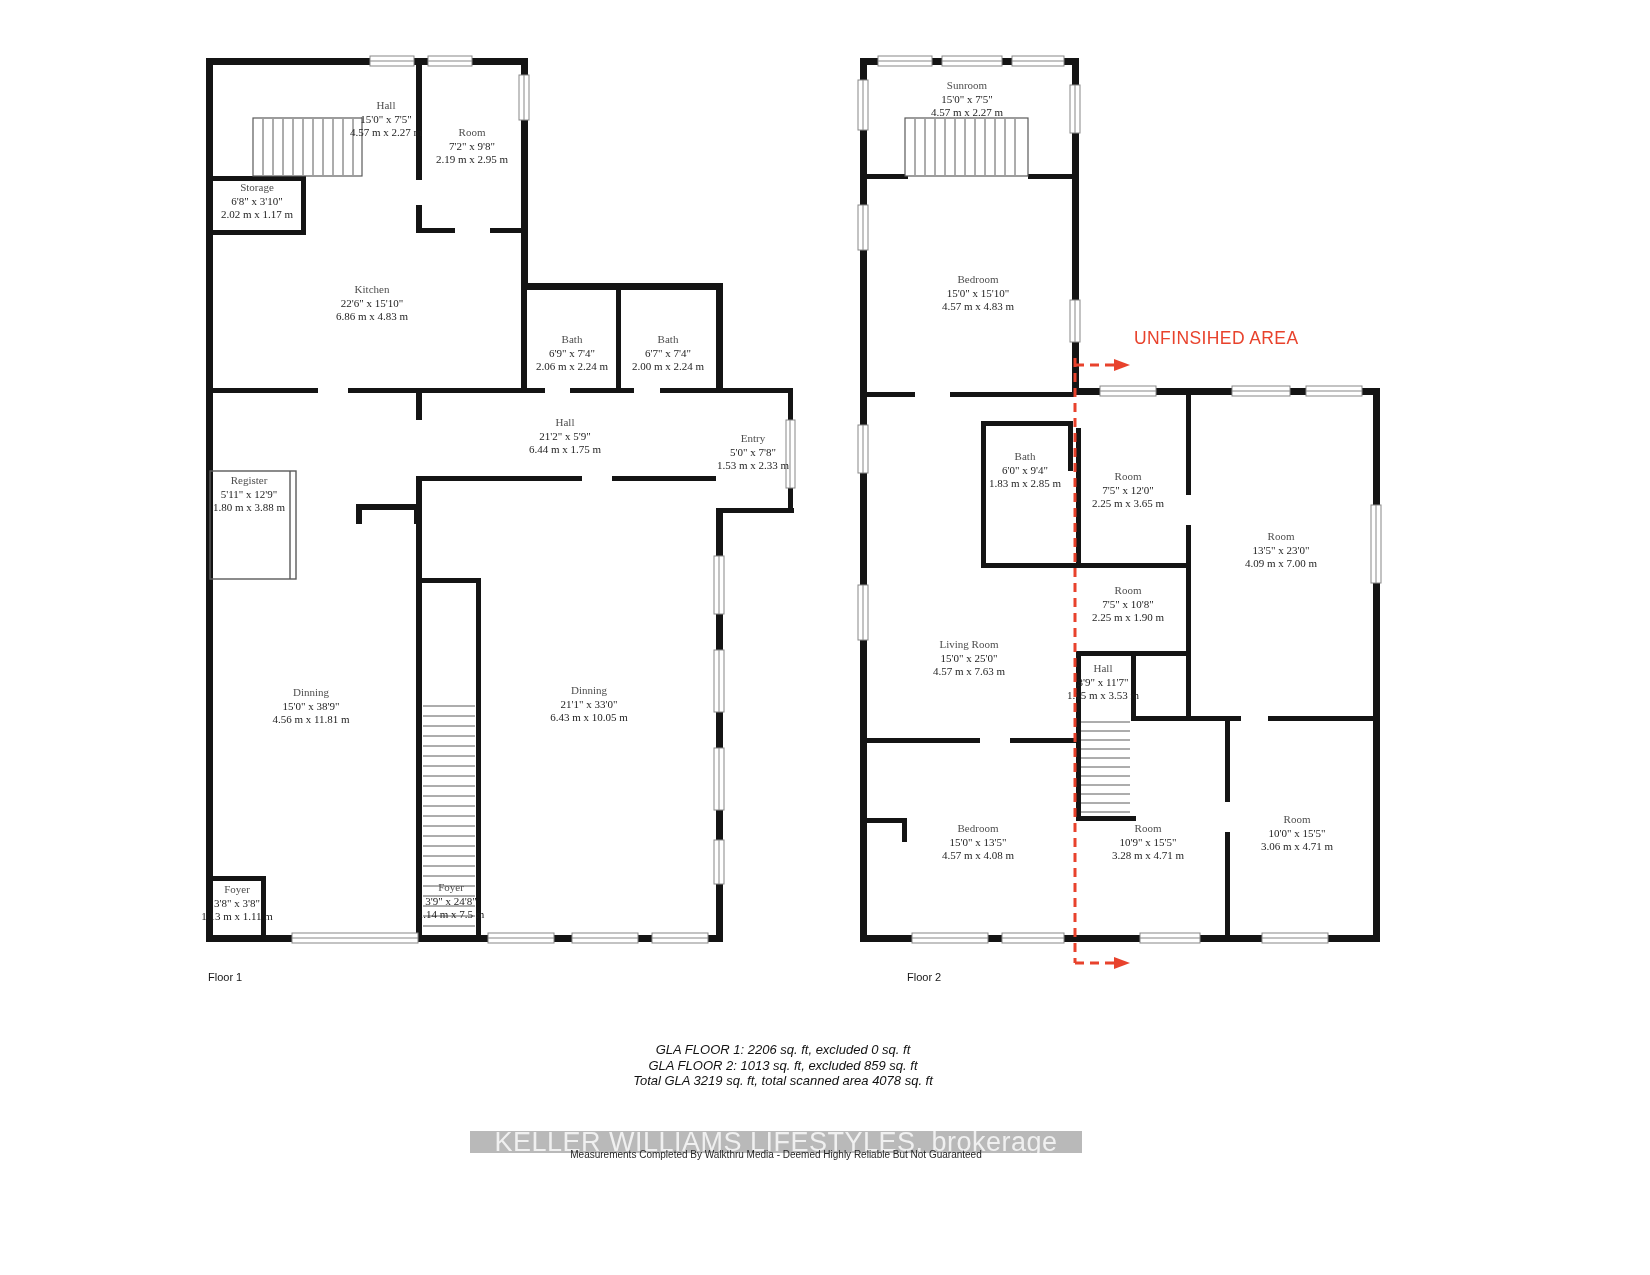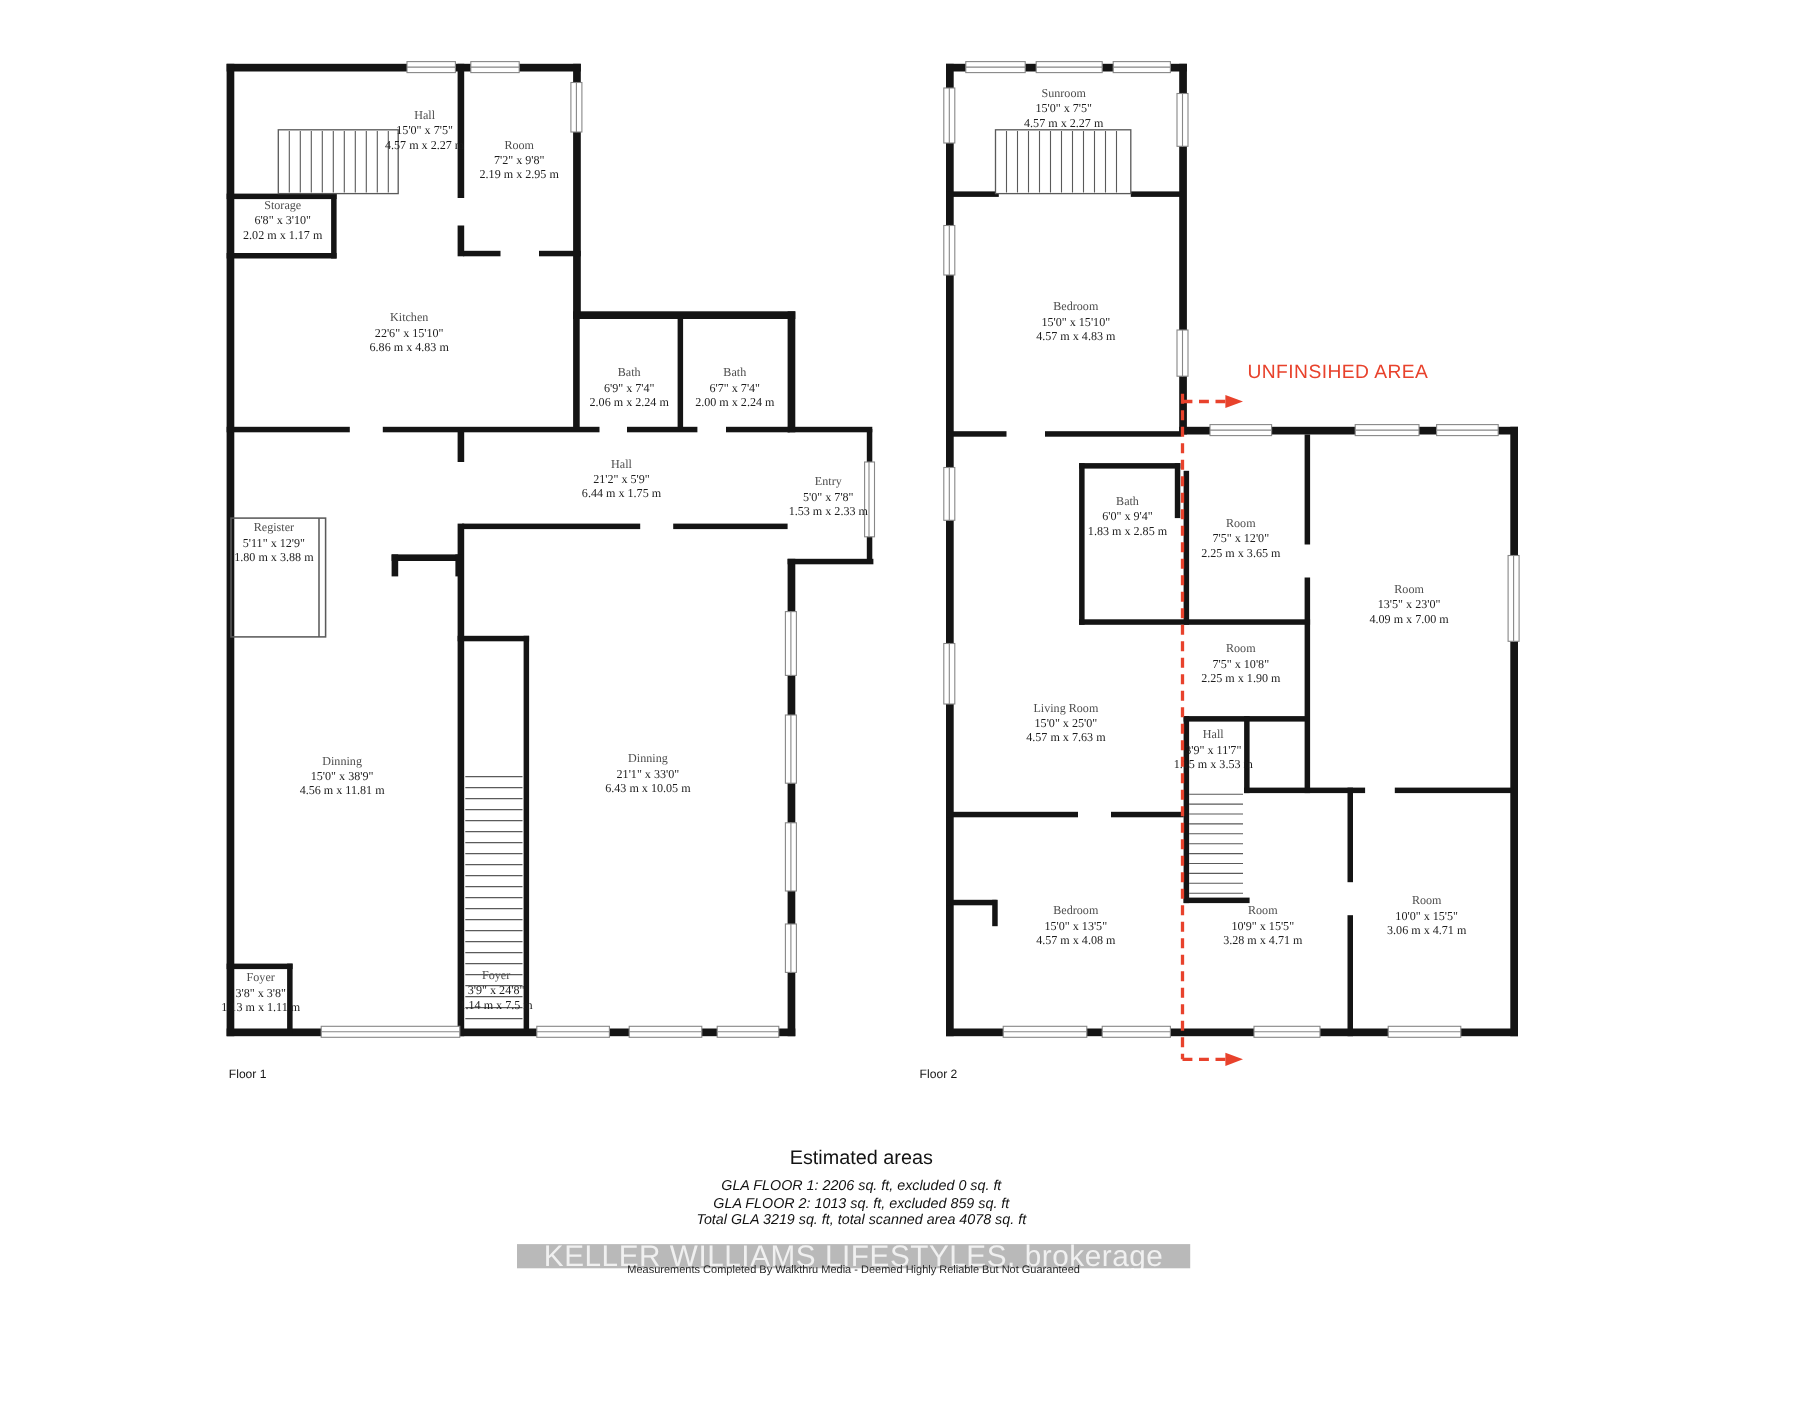--- a/index.html
+++ b/index.html
@@ -296,26 +296,25 @@
   <div class="lbl" style="left:1148px;top:822px">
     <div class="rn">Room</div>
     <div>10'9" x 15'5"</div>
     <div>3.28 m x 4.71 m</div>
   </div>
   <div class="lbl" style="left:1297px;top:813px">
     <div class="rn">Room</div>
     <div>10'0" x 15'5"</div>
     <div>3.06 m x 4.71 m</div>
   </div>
-  <div class="floorlab" style="left:836px;top:971px">Floor 2</div>
+  <div class="floorlab" style="left:907px;top:971px">Floor 2</div>
 
   <div class="unfin">UNFINSIHED AREA</div>
 
   <div class="summary">
-    <div class="t">Estimated areas</div>
     <div class="l">GLA FLOOR 1: 2206 sq. ft, excluded 0 sq. ft</div>
     <div class="l">GLA FLOOR 2: 1013 sq. ft, excluded 859 sq. ft</div>
     <div class="l">Total GLA 3219 sq. ft, total scanned area 4078 sq. ft</div>
   </div>
 
   <div class="wmband">
     <div class="wmlarge">KELLER WILLIAMS LIFESTYLES, brokerage</div>
     <div class="wmsmall">Measurements Completed By Walkthru Media - Deemed Highly Reliable But Not Guaranteed</div>
   </div>
 

